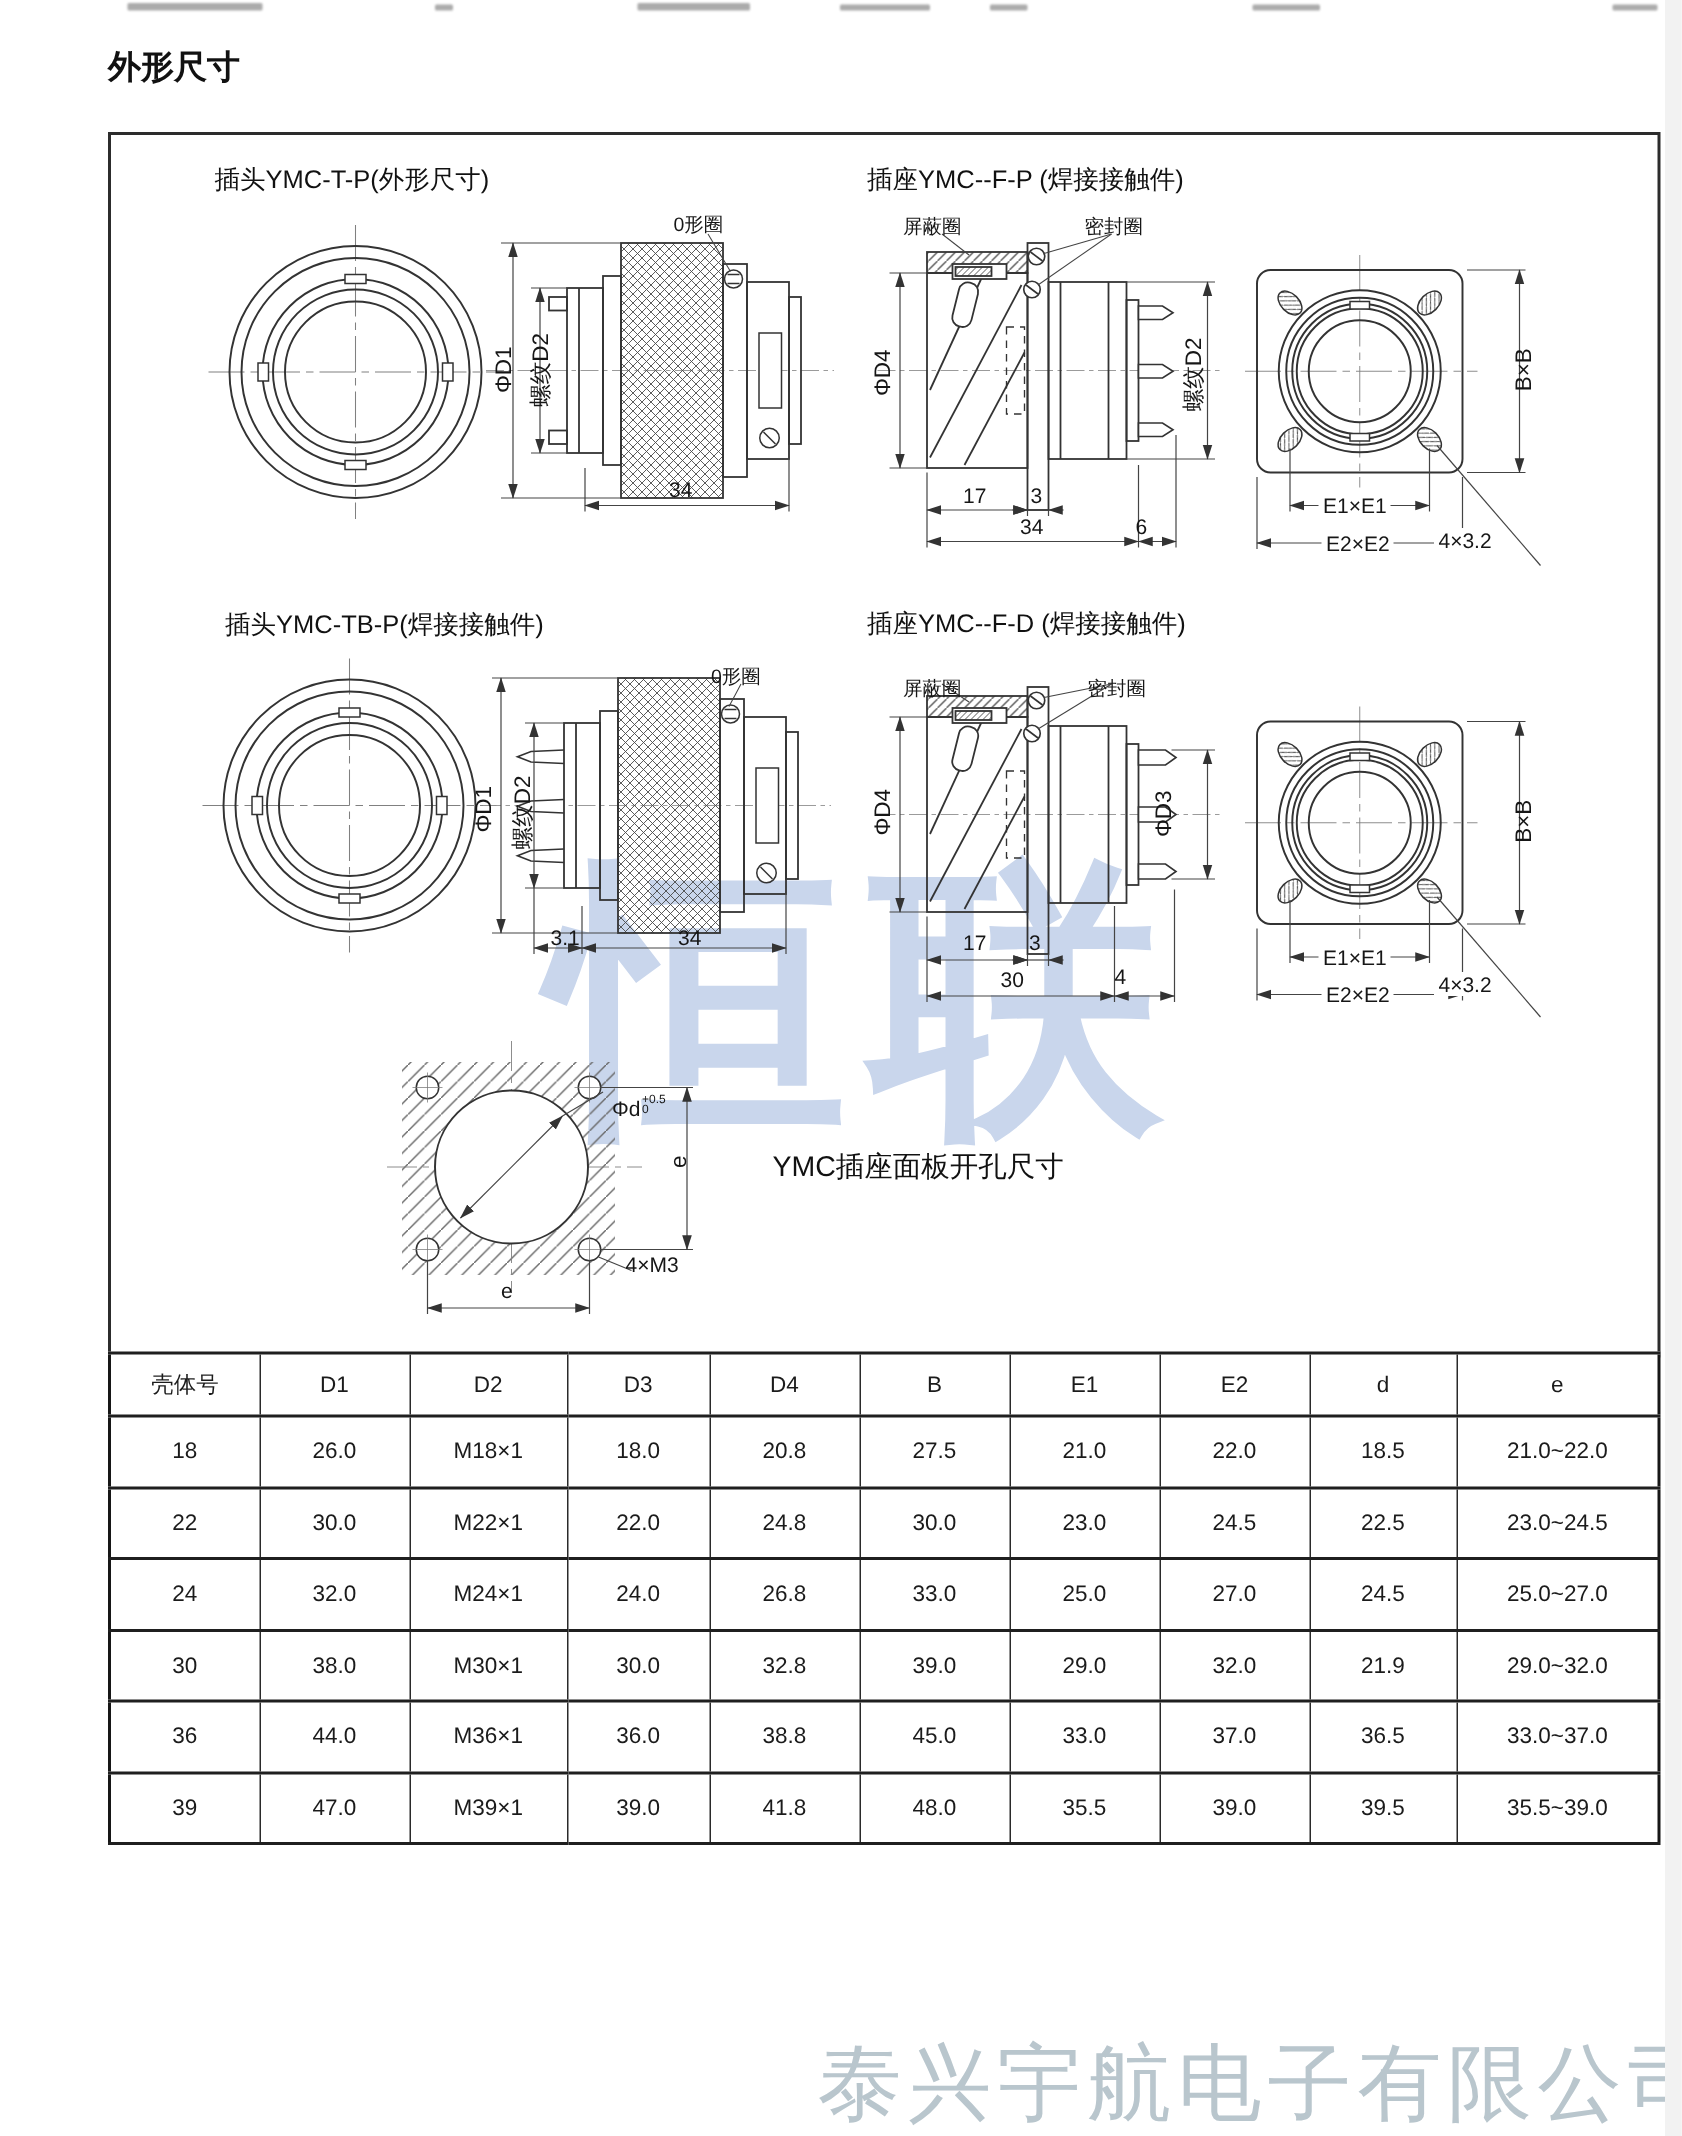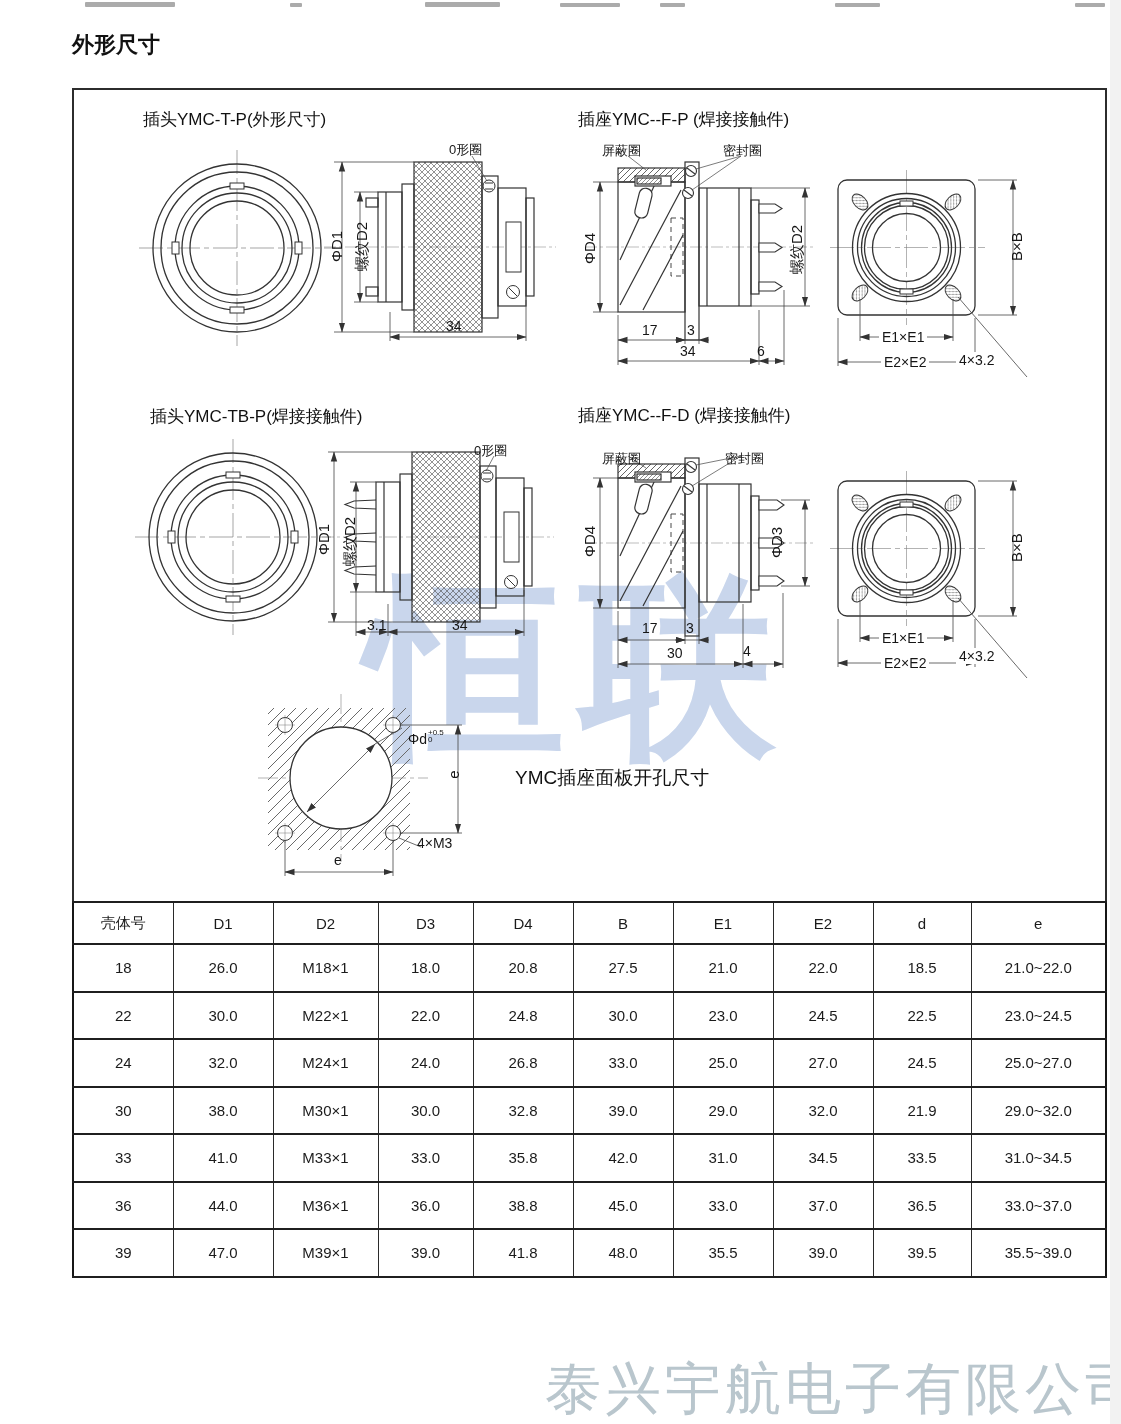--- a/index.html
+++ b/index.html
@@ -525,32 +525,20 @@
           <td>M30×1</td>
           <td>30.0</td>
           <td>32.8</td>
           <td>39.0</td>
           <td>29.0</td>
           <td>32.0</td>
           <td>21.9</td>
           <td>29.0~32.0</td>
         </tr>
         <tr>
-          <td>33</td>
-          <td>41.0</td>
-          <td>M33×1</td>
-          <td>33.0</td>
-          <td>35.8</td>
-          <td>42.0</td>
-          <td>31.0</td>
-          <td>34.5</td>
-          <td>33.5</td>
-          <td>31.0~34.5</td>
-        </tr>
-        <tr>
           <td>36</td>
           <td>44.0</td>
           <td>M36×1</td>
           <td>36.0</td>
           <td>38.8</td>
           <td>45.0</td>
           <td>33.0</td>
           <td>37.0</td>
           <td>36.5</td>
           <td>33.0~37.0</td>

